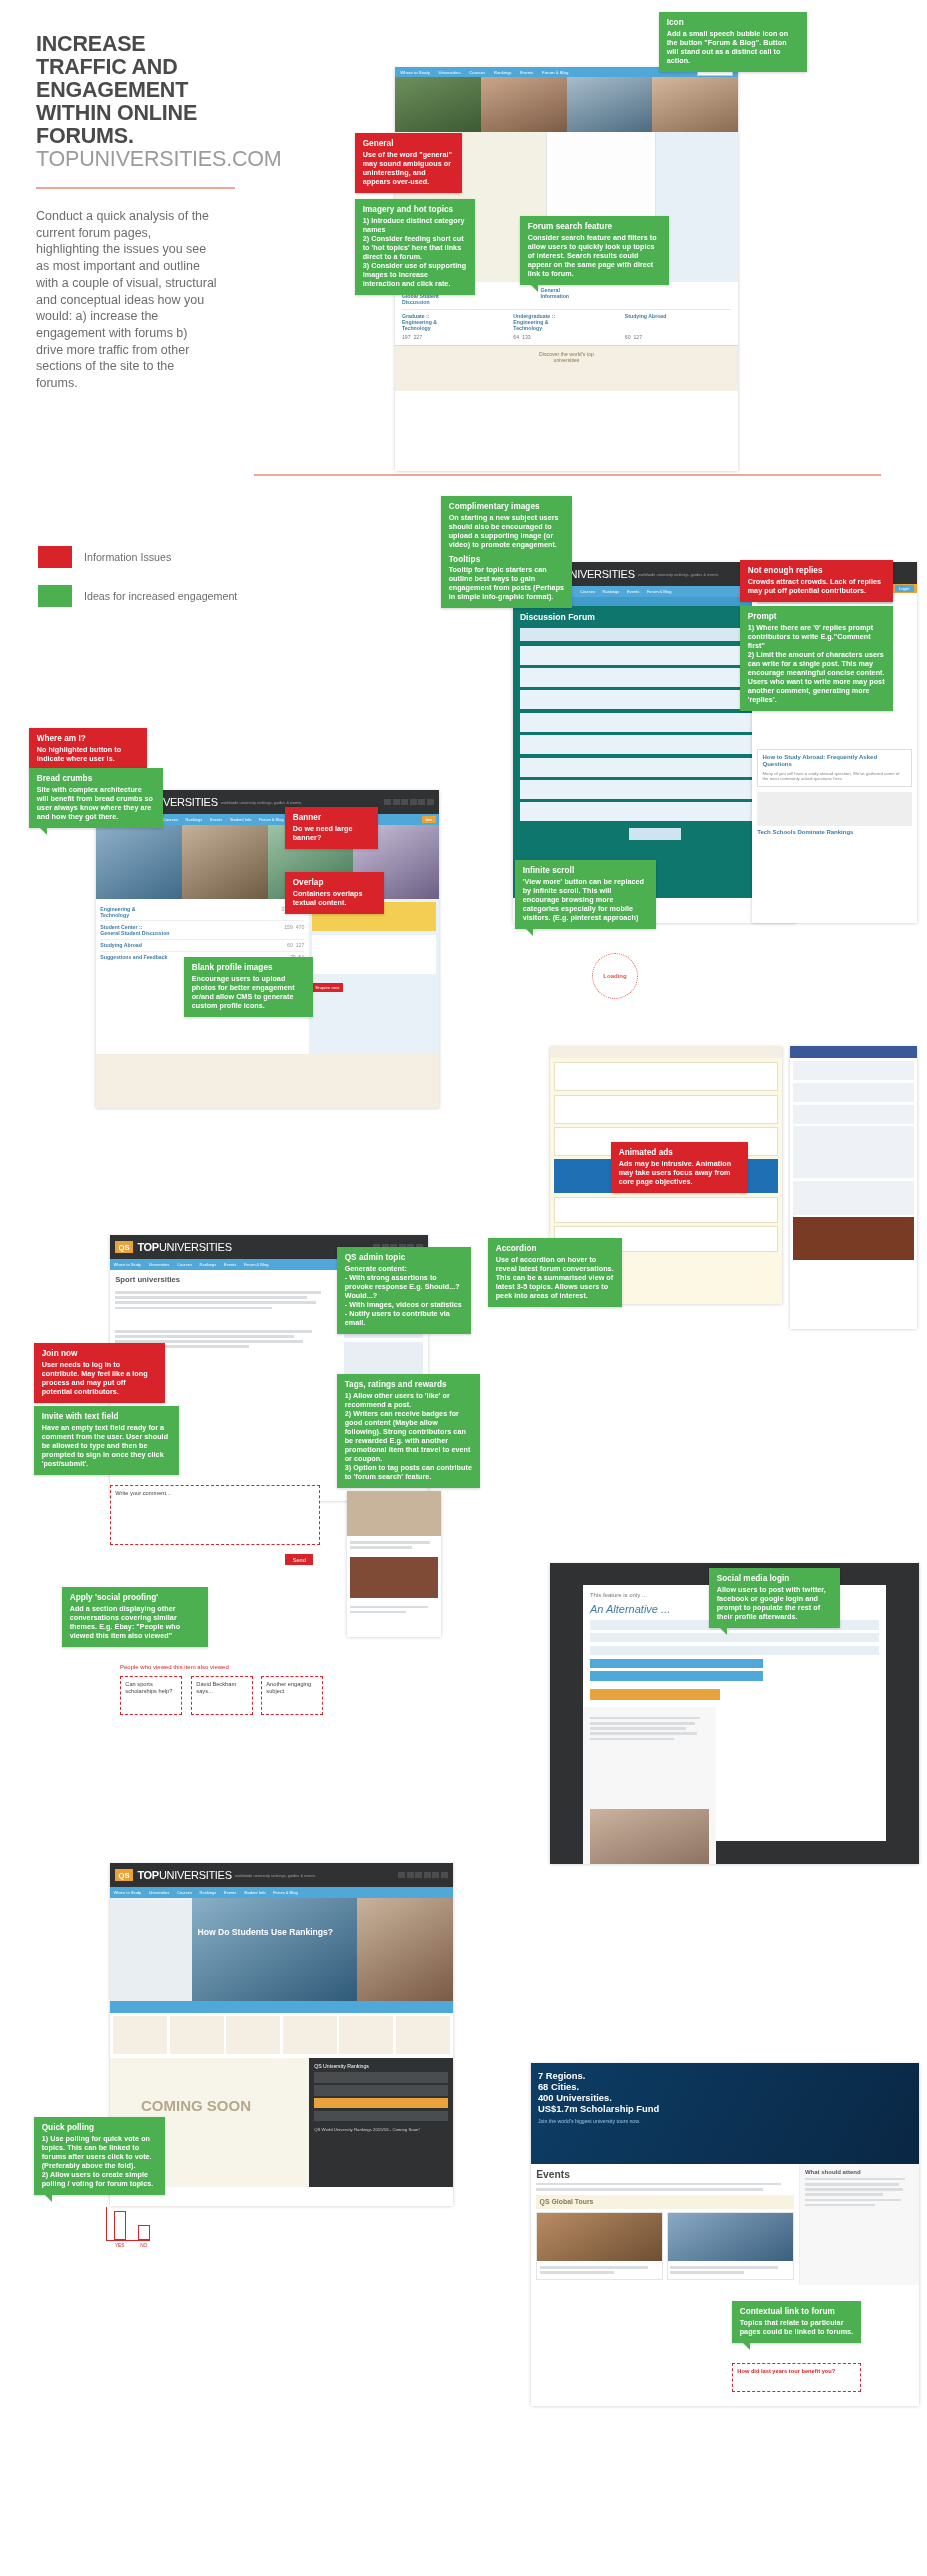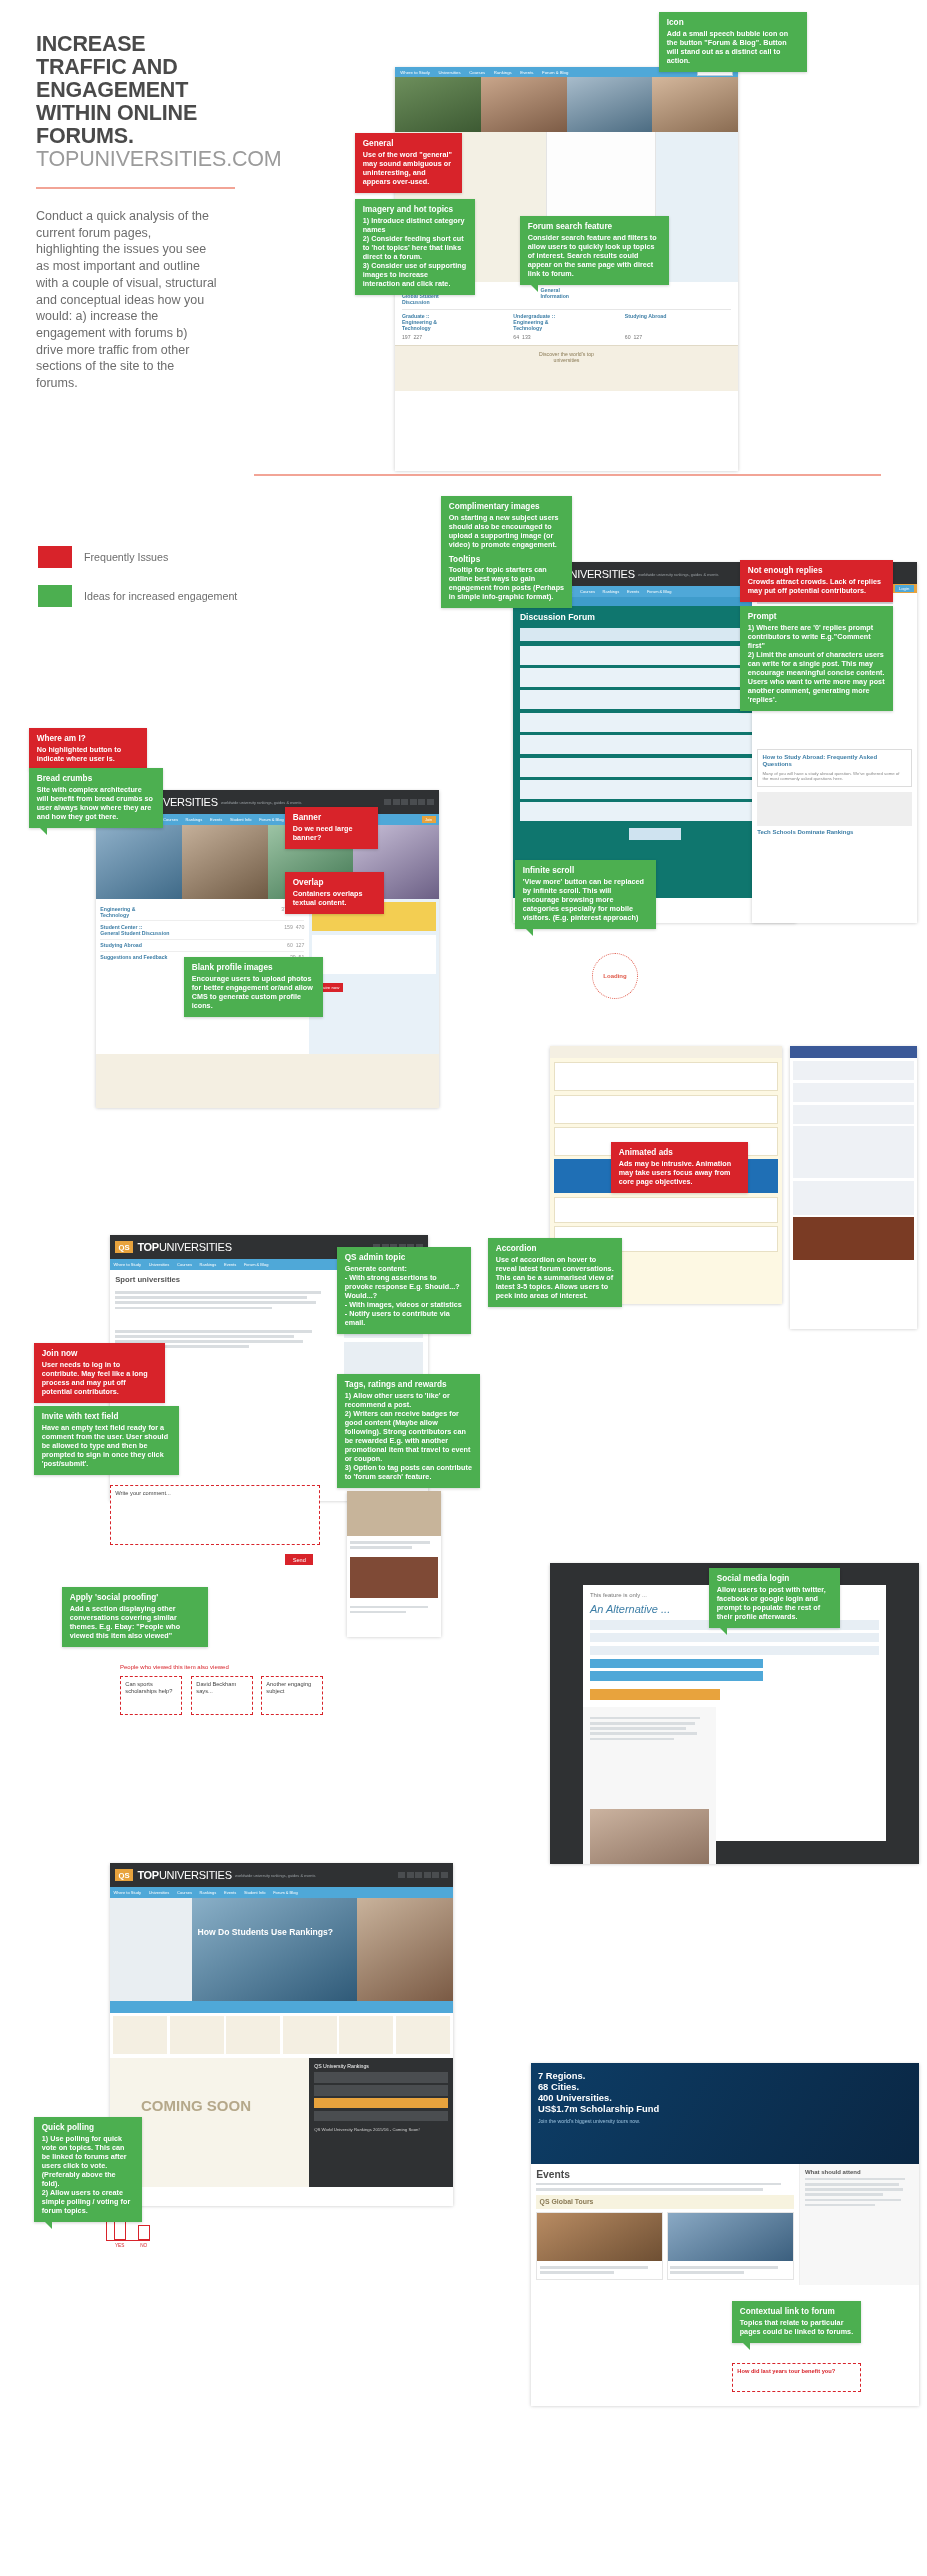--- a/index.html
+++ b/index.html
@@ -119,21 +119,21 @@
       <span>FORUMS.</span>
     </h1>
     <div class="site">TOPUNIVERSITIES.COM</div>
   </div>
   <div class="rule"></div>
   <div class="intro">Conduct a quick analysis of the current forum pages, highlighting the issues you see as most important and outline with a couple of visual, structural and conceptual ideas how you would: a) increase the engagement with forums b) drive more traffic from other sections of the site to the forums.</div>
 
   <div class="legend">
     <div class="legend-row">
       <span class="legend-sw red"></span>
-      <span class="legend-label">Frequently Issues</span>
+      <span class="legend-label">Information Issues</span>
     </div>
     <div class="legend-row">
       <span class="legend-sw green"></span>
       <span class="legend-label">Ideas for increased engagement</span>
     </div>
   </div>
 
   <div class="hero-rule"></div>
 
   <div class="mock" style="left:395px; top:67px; width:343px; height:404px; transform:rotate(0deg);">
@@ -364,21 +364,21 @@
   <div class="callout red" style="left:285px; top:807px; width:93px;">
     <span class="ct">Banner</span>
     <span class="cb">Do we need large banner?</span>
   </div>
 
   <div class="callout red" style="left:285px; top:872px; width:99px;">
     <span class="ct">Overlap</span>
     <span class="cb">Containers overlaps textual content.</span>
   </div>
 
-  <div class="callout green" style="left:184px; top:957px; width:139px;">
+  <div class="callout green" style="left:184px; top:957px; width:129px;">
     <span class="ct">Blank profile images</span>
     <span class="cb">Encourage users to upload photos for better engagement or/and allow CMS to generate custom profile icons.</span>
   </div>
 
   <div class="mock" style="left:550px; top:1046px; width:232px; height:258px; background:#fdf8e3;">
     <div style="background:#f4efe2;height:12px;"></div>
     <div style="padding:4.3px;">
       <div style="background:#fff;border:0.9px solid #e8e0c4;height:29px;margin-bottom:3.4px;"></div>
       <div style="background:#fff;border:0.9px solid #e8e0c4;height:29px;margin-bottom:3.4px;"></div>
       <div style="background:#fff;border:0.9px solid #e8e0c4;height:29px;margin-bottom:3.4px;"></div>
@@ -587,21 +587,21 @@
         <div style="color:#fff;font-size:5.2px;">QS University Rankings</div>
         <div style="background:#4a4d50;height:10.3px;margin-top:3.4px;"></div>
         <div style="background:#4a4d50;height:10.3px;margin-top:2.6px;"></div>
         <div style="background:#e8a33d;height:10.3px;margin-top:2.6px;"></div>
         <div style="background:#4a4d50;height:10.3px;margin-top:2.6px;"></div>
         <div style="color:#cfcfcf;font-size:4.3px;margin-top:5.2px;">QS World University Rankings 2015/16 - Coming Soon!</div>
       </div>
     </div>
   </div>
 
-  <div class="callout green tail-bl" style="left:34px; top:2117px; width:108px;">
+  <div class="callout green tail-bl" style="left:34px; top:2117px; width:131px;">
     <span class="ct">Quick polling</span>
     <span class="cb">1) Use polling for quick vote on topics. This can be linked to forums after users click to vote. (Preferably above the fold).
 2) Allow users to create simple polling / voting for forum topics.</span>
   </div>
 
   <div class="bar-chart" style="left:106px;top:2207px;">
     <div class="bars">
       <div class="bar" style="height:29px;"></div>
       <div class="bar" style="height:15.5px;"></div>
     </div>

